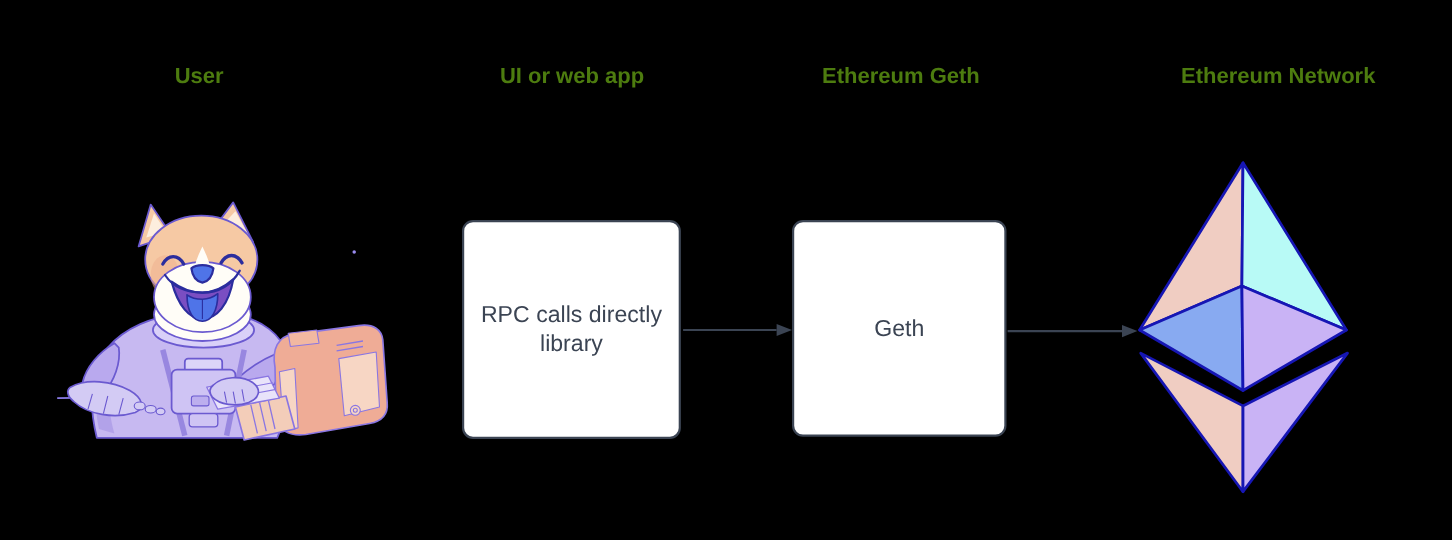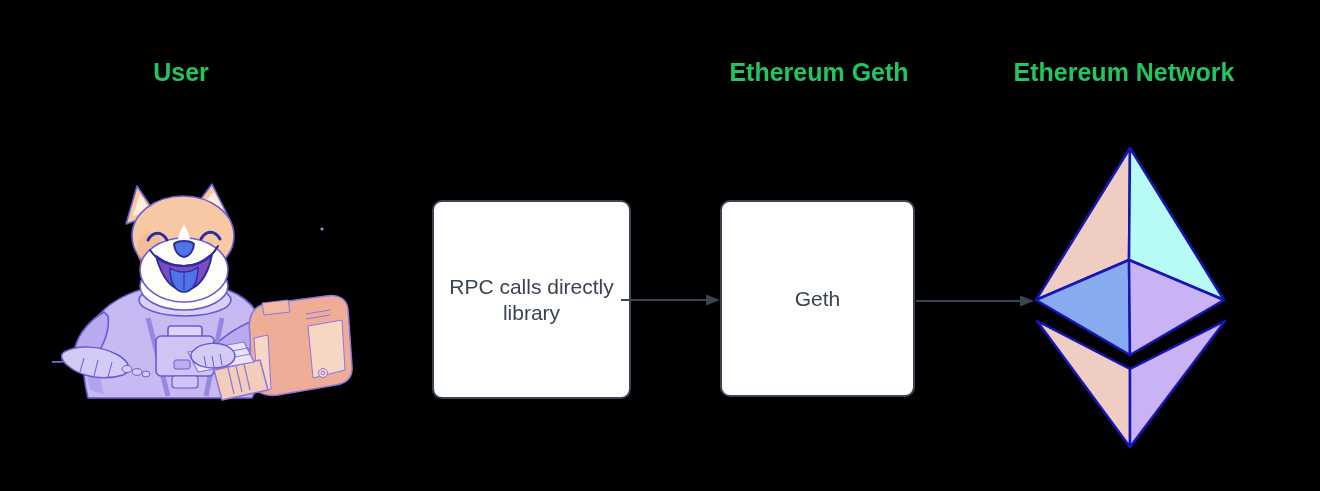--- a/index.html
+++ b/index.html
@@ -9,51 +9,52 @@
     width: 1320px;
     height: 491px;
     background: #000000;
     overflow: hidden;
     font-family: "Liberation Sans", "DejaVu Sans", sans-serif;
   }
   .col-header {
     position: absolute;
     top: 58px;
     transform: translateX(-50%);
-    font-size: 25px;
+    font-size: 20px;
     font-weight: 700;
-    color: #22c55e;
+    color: #4d7c0f;
     white-space: nowrap;
   }
   .node-box {
     position: absolute;
     background: #ffffff;
     border: 2px solid #3b4453;
     border-radius: 10px;
     display: flex;
     flex-direction: column;
     align-items: center;
     justify-content: center;
     text-align: center;
     color: #3b4453;
     font-size: 21px;
     line-height: 26px;
   }
-  #node-rpc { left: 420px; top: 200px; width: 199px; height: 199px; margin-left: 12px; }
+  #node-rpc { left: 420px; top: 200px; width: 199px; height: 199px; }
   #node-geth { left: 720px; top: 200px; width: 195px; height: 197px; }
   .overlay { position: absolute; left: 0; top: 0; }
 </style>
 </head>
 <body>
 
 <div class="canvas">
 
   <div class="col-header" style="left:181px">User</div>
+  <div class="col-header" style="left:520px">UI or web app</div>
   <div class="col-header" style="left:819px">Ethereum Geth</div>
-  <div class="col-header" style="left:1124px">Ethereum Network</div>
+  <div class="col-header" style="left:1162px">Ethereum Network</div>
 
   <svg class="overlay" style="left:40px; top:170px" width="345" height="232" viewBox="40 170 345 232">
 
     <path d="M52,362 L116,361" stroke="#8b7ce8" stroke-width="1.6"></path>
 
     <circle cx="322" cy="229" r="1.6" fill="#9b8cf0"></circle>
 
     <g stroke="#6b5ad0" stroke-width="1.6" stroke-linejoin="round">
       <path d="M88,398 C80,365 82,335 98,316 C114,297 140,288 160,286 L212,286 C238,290 256,304 262,324 C268,346 264,372 252,398 Z" fill="#c7b9f1"></path>
       <path d="M98,316 C86,334 84,360 90,390 L104,394 C96,366 98,338 108,318 Z" fill="#a795e5" stroke="none" opacity="0.65"></path>

